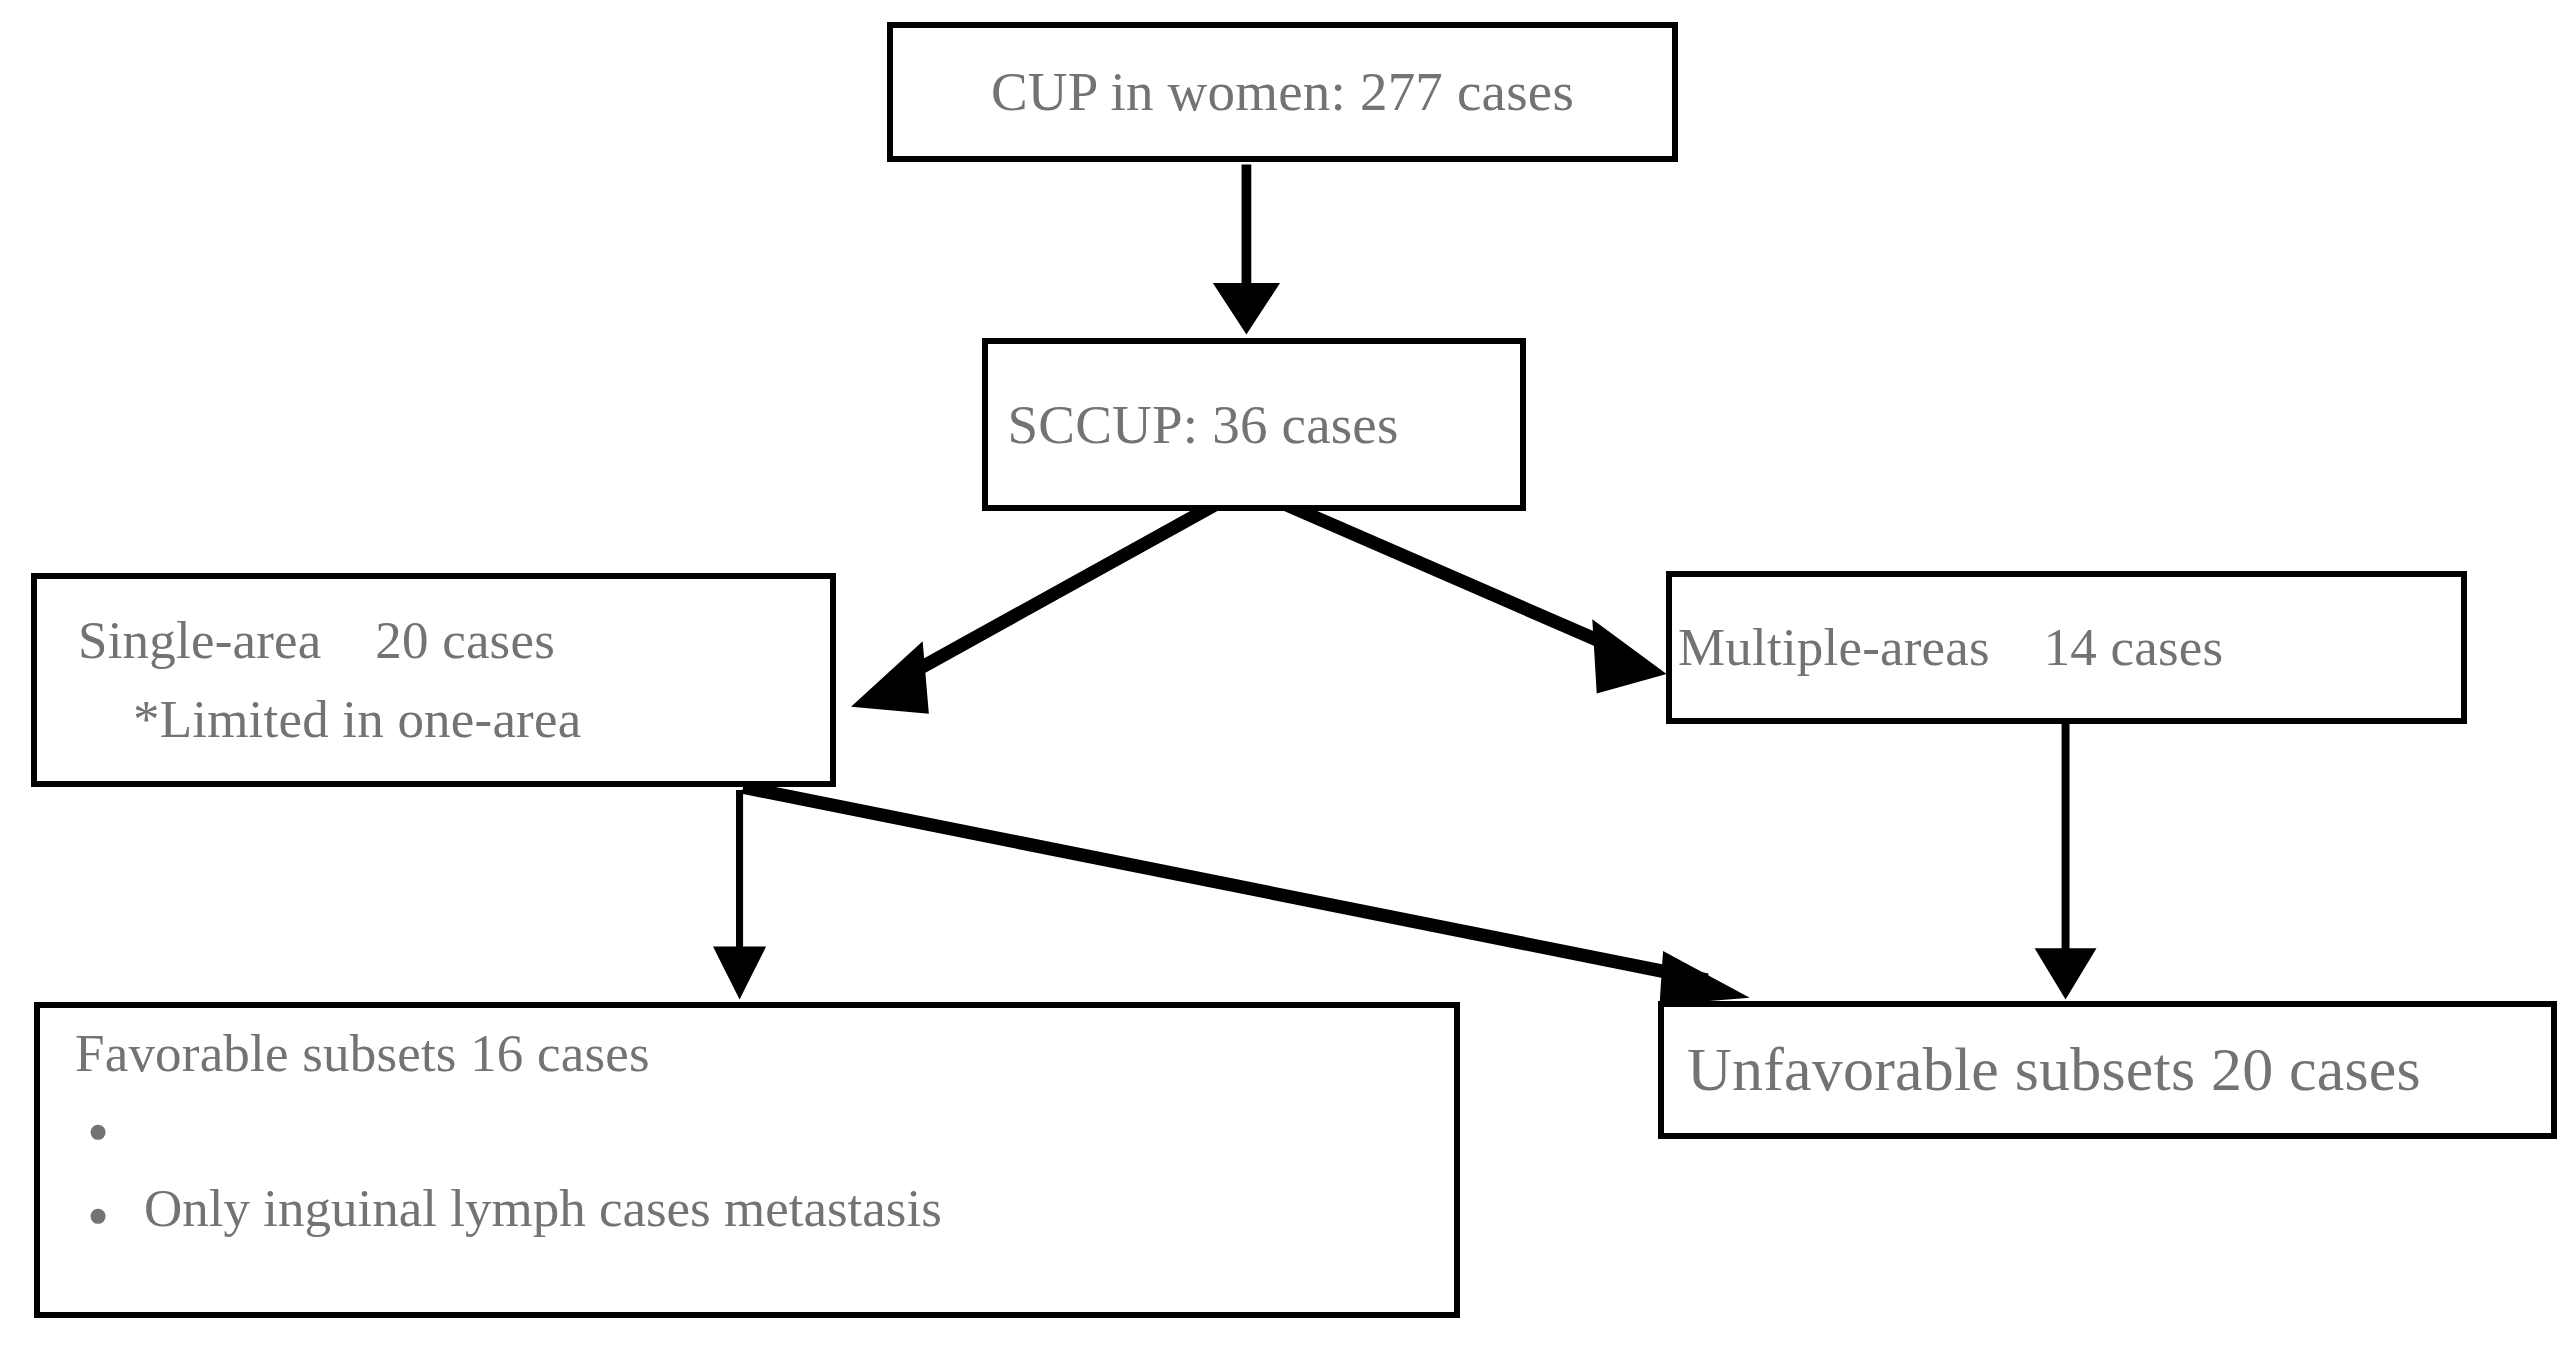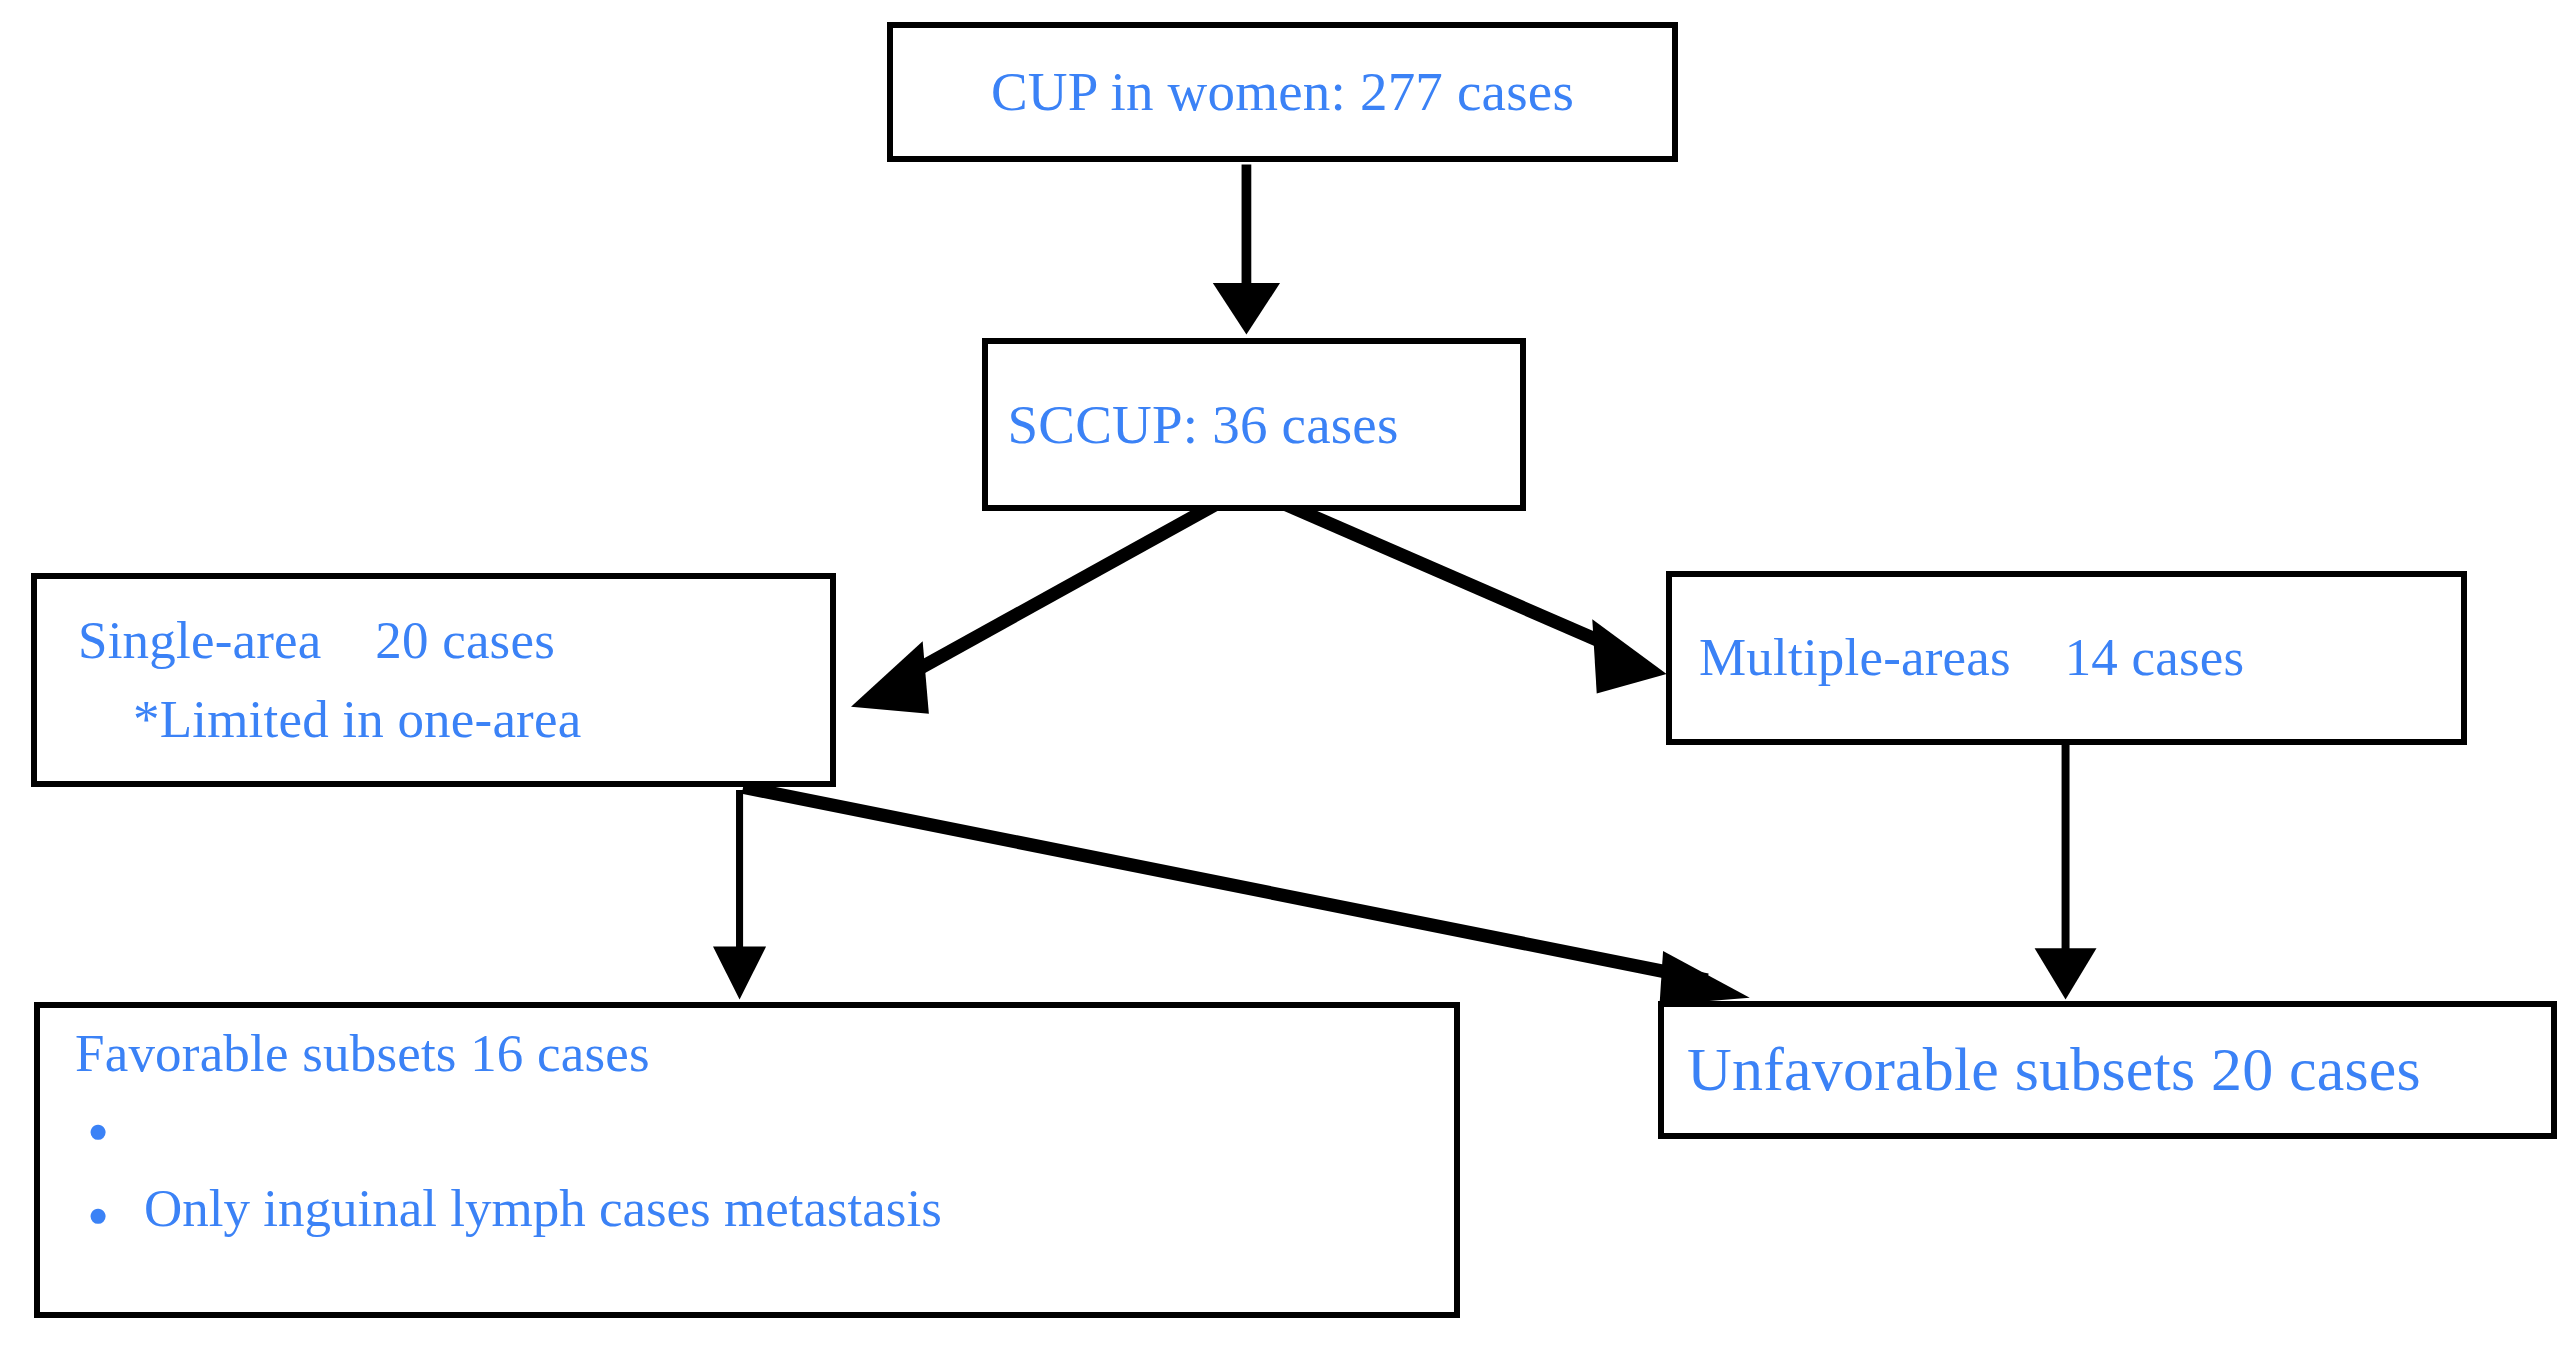--- a/index.html
+++ b/index.html
@@ -8,21 +8,21 @@
     padding: 0;
     background: #ffffff;
   }
   #canvas {
     position: relative;
     width: 2576px;
     height: 1349px;
     background: #ffffff;
     overflow: hidden;
     font-family: "Liberation Serif", "DejaVu Serif", serif;
-    color: #3b82f6;
+    color: #737373;
   }
   .node {
     position: absolute;
     box-sizing: border-box;
     border: 6.2px solid #000000;
     background: #ffffff;
     display: flex;
     flex-direction: column;
     justify-content: center;
     z-index: 3;
@@ -51,23 +51,23 @@
   #node-single {
     left: 31px; top: 573px; width: 805px; height: 214px;
     align-items: flex-start;
     padding-left: 41px;
     justify-content: center;
   }
   #node-single .line { font-size: 53px; }
   #node-single .line.l2 { padding-left: 55px; margin-top: 19.5px; }
 
   #node-multiple {
-    left: 1666px; top: 571px; width: 801px; height: 174px;
+    left: 1666px; top: 571px; width: 801px; height: 153px;
     align-items: flex-start;
-    padding-left: 27px;
+    padding-left: 6px;
   }
   #node-multiple .line { font-size: 53px; }
 
   #node-favorable {
     left: 34px; top: 1002px; width: 1426px; height: 316px;
     align-items: flex-start;
     padding: 16px 0 24px 35px;
     justify-content: flex-start;
   }
   #node-favorable .line { font-size: 53px; }

